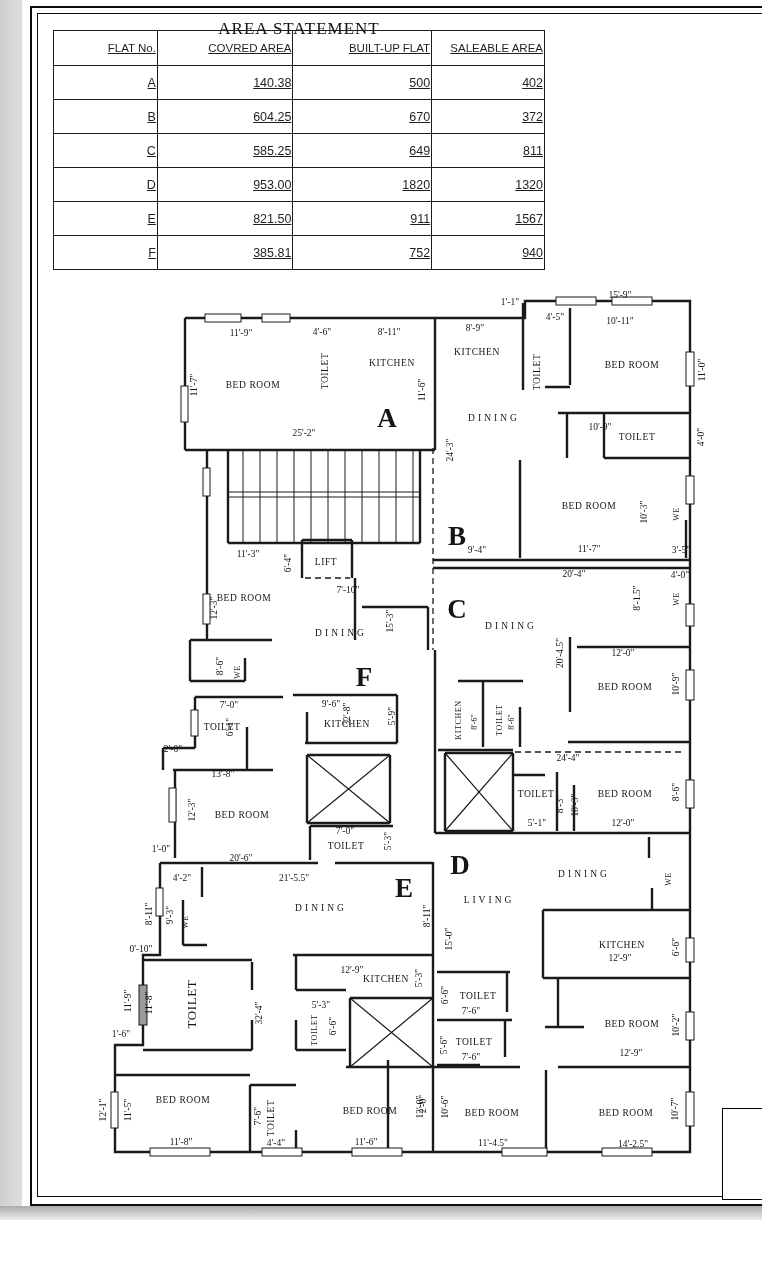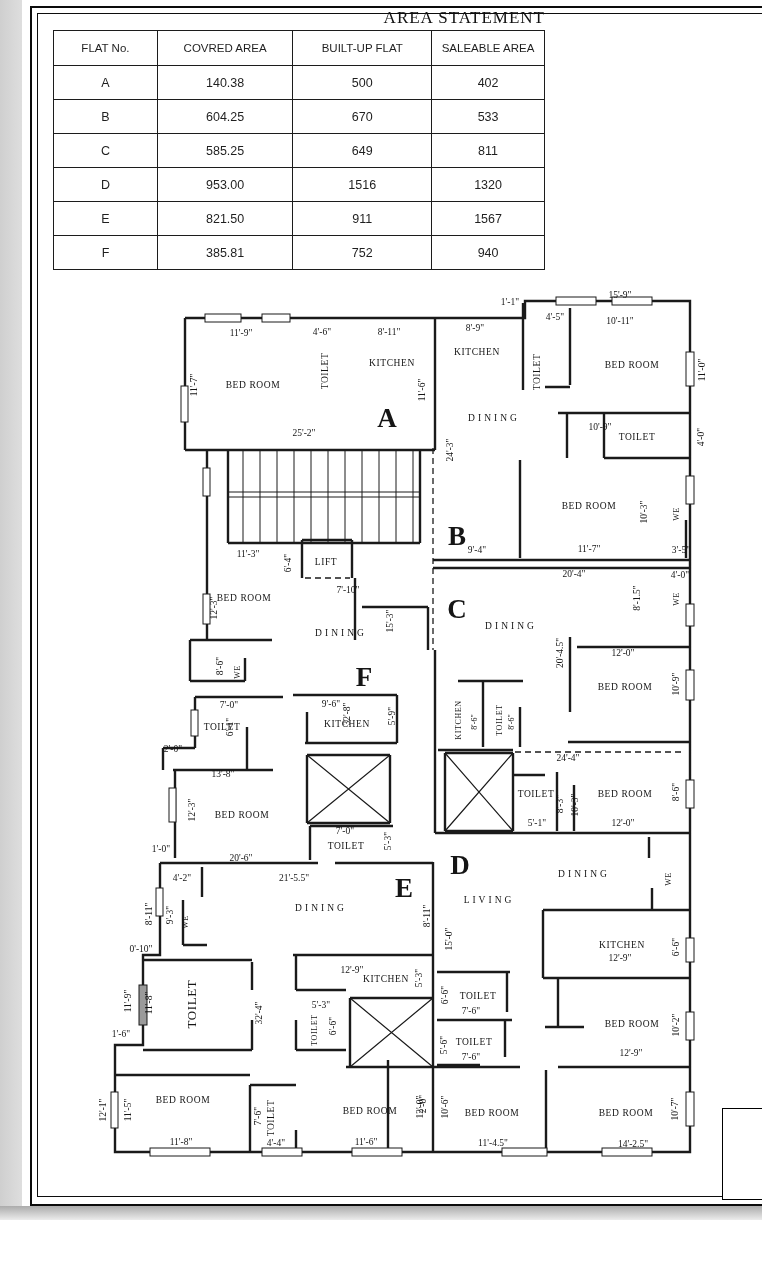--- a/index.html
+++ b/index.html
@@ -6,25 +6,25 @@
   .page{position:relative;width:762px;height:1280px;overflow:hidden;background:#fff;
         font-family:"Liberation Serif",serif;color:#1a1a1a;}
   .left-shade{position:absolute;left:0;top:0;width:22px;height:1218px;
         background:linear-gradient(to right,#cfcfcf,#dedede);}
   .bottom-shade{position:absolute;left:0;top:1206px;width:762px;height:14px;
         background:linear-gradient(to bottom,#ababab,#ececec);}
   .frame-outer{position:absolute;left:30px;top:6px;width:760px;height:1196px;
         border:2.5px solid #0c0c0c;}
   .frame-inner{position:absolute;left:37px;top:13px;width:752px;height:1182px;
         border:1.2px solid #0c0c0c;}
-  .sheet-title{position:absolute;left:53px;top:8px;width:492px;text-align:right;
+  .sheet-title{position:absolute;left:53px;top:19px;width:492px;text-align:center;
         font-size:17px;letter-spacing:1px;color:#111;}
   .area-table{position:absolute;left:53px;top:30px;width:492px;border-collapse:collapse;
         font-family:"Liberation Sans",sans-serif;}
-  .area-table th,.area-table td{border:1.3px solid #1c1c1c;text-align:center;color:#1f1f1f;}
+  .area-table th,.area-table td{border:1.3px solid #1c1c1c;text-align:right;color:#1f1f1f;text-decoration:underline;}
   .area-table th{height:32px;font-size:11.5px;font-weight:normal;}
   .area-table td{height:31px;font-size:12.5px;}
   .area-table th:nth-child(1),.area-table td:nth-child(1){width:104px;}
   .area-table th:nth-child(2),.area-table td:nth-child(2){width:136px;border-radius:6px;}
   .area-table th:nth-child(3),.area-table td:nth-child(3){width:140px;}
   .area-table th:nth-child(4),.area-table td:nth-child(4){width:112px;}
   svg.plan{position:absolute;left:0;top:0;}
   svg.plan text{text-anchor:middle;fill:#151515;font-family:"Liberation Serif",serif;}
   .lbl-room{font-size:9.5px;letter-spacing:0.6px;}
   .lbl-dim{font-size:9.5px;}
@@ -58,32 +58,32 @@
         <tr>
           <td>A</td>
           <td>140.38</td>
           <td>500</td>
           <td>402</td>
         </tr>
         <tr>
           <td>B</td>
           <td>604.25</td>
           <td>670</td>
-          <td>533</td>
+          <td>372</td>
         </tr>
         <tr>
           <td>C</td>
           <td>585.25</td>
           <td>649</td>
           <td>811</td>
         </tr>
         <tr>
           <td>D</td>
           <td>953.00</td>
-          <td>1516</td>
+          <td>1820</td>
           <td>1320</td>
         </tr>
         <tr>
           <td>E</td>
           <td>821.50</td>
           <td>911</td>
           <td>1567</td>
         </tr>
         <tr>
           <td>F</td>

